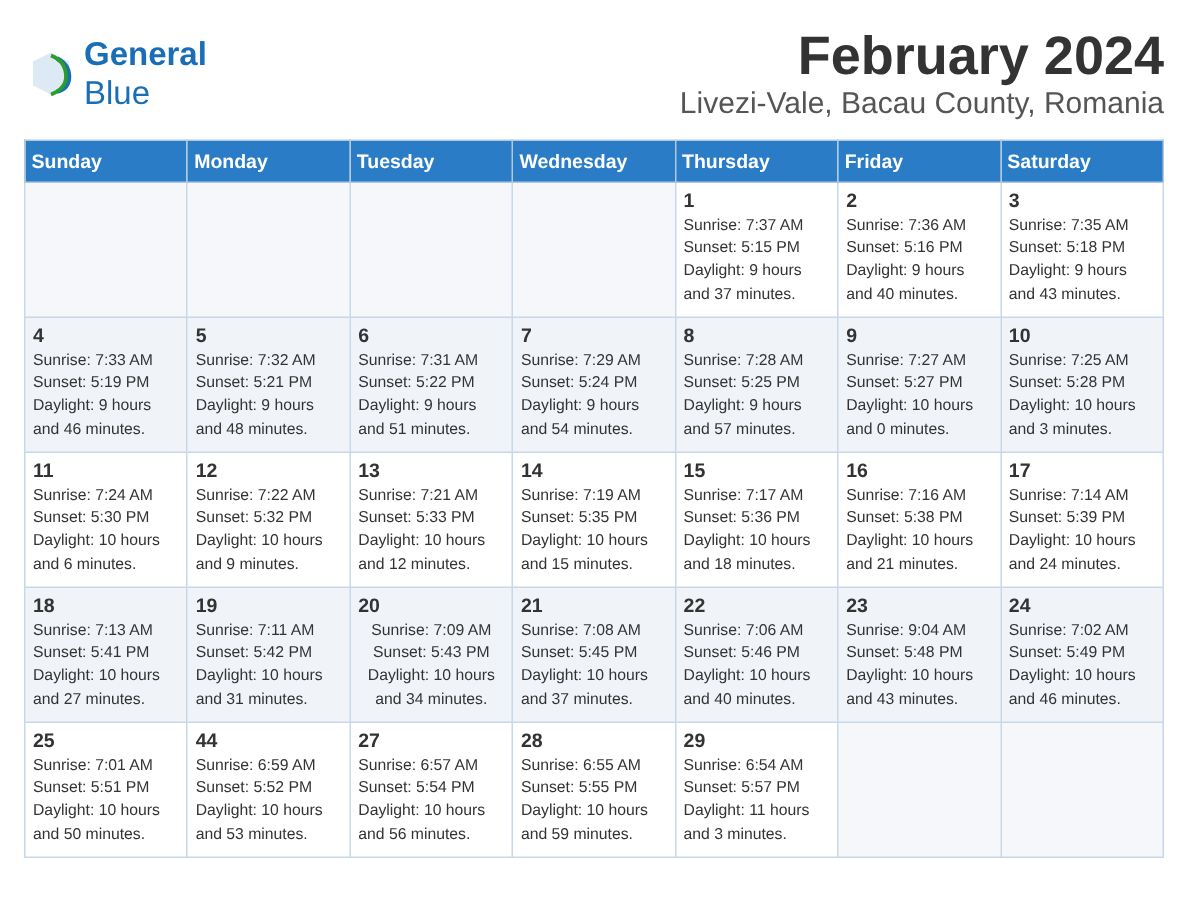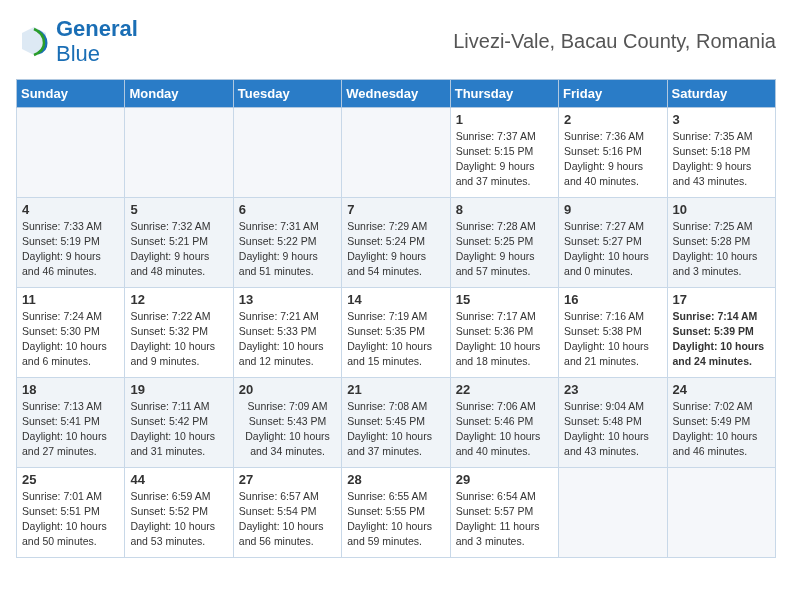--- a/index.html
+++ b/index.html
@@ -92,20 +92,21 @@
       <path d="M18 4 L30 10 L30 26 L18 32 L6 26 L6 10 Z" fill="#1a6eb5" opacity="0.15"></path>
       <path d="M22 8 Q30 12 30 20 Q30 28 22 30" fill="none" stroke="#1a6eb5" stroke-width="3"></path>
       <path d="M18 6 Q28 10 28 20 Q28 28 18 32" fill="none" stroke="#2a9d2a" stroke-width="2.5"></path>
     </svg>
     <div style="display:flex;flex-direction:column;line-height:1.15">
       <div style="font-size:22px;font-weight:bold;color:#1a6eb5;">General</div>
       <div style="font-size:22px;font-weight:normal;color:#1a6eb5;">Blue</div>
     </div>
   </div>
   <div class="title-block">
+    <div class="month-title">February 2024</div>
     <div class="location-title">Livezi-Vale, Bacau County, Romania</div>
   </div>
 </div>
 
 <table>
   <thead>
     <tr>
     <th>Sunday</th>
         <th>Monday</th>
         <th>Tuesday</th>
@@ -232,21 +233,21 @@
         </td>
         <td>
           <div class="day-number">16</div>
           <div class="day-info" style="white-space: pre-line;">Sunrise: 7:16 AM
 Sunset: 5:38 PM
 Daylight: 10 hours
 and 21 minutes.</div>
         </td>
         <td>
           <div class="day-number">17</div>
-          <div class="day-info" style="white-space: pre-line; font-weight: bold;">Sunrise: 7:14 AM
+          <div class="day-info" style="white-space: pre-line;">Sunrise: 7:14 AM
 Sunset: 5:39 PM
 Daylight: 10 hours
 and 24 minutes.</div>
         </td>
       </tr>
       <tr class="row-even">
         <td>
           <div class="day-number">18</div>
           <div class="day-info" style="white-space: pre-line;">Sunrise: 7:13 AM
 Sunset: 5:41 PM

